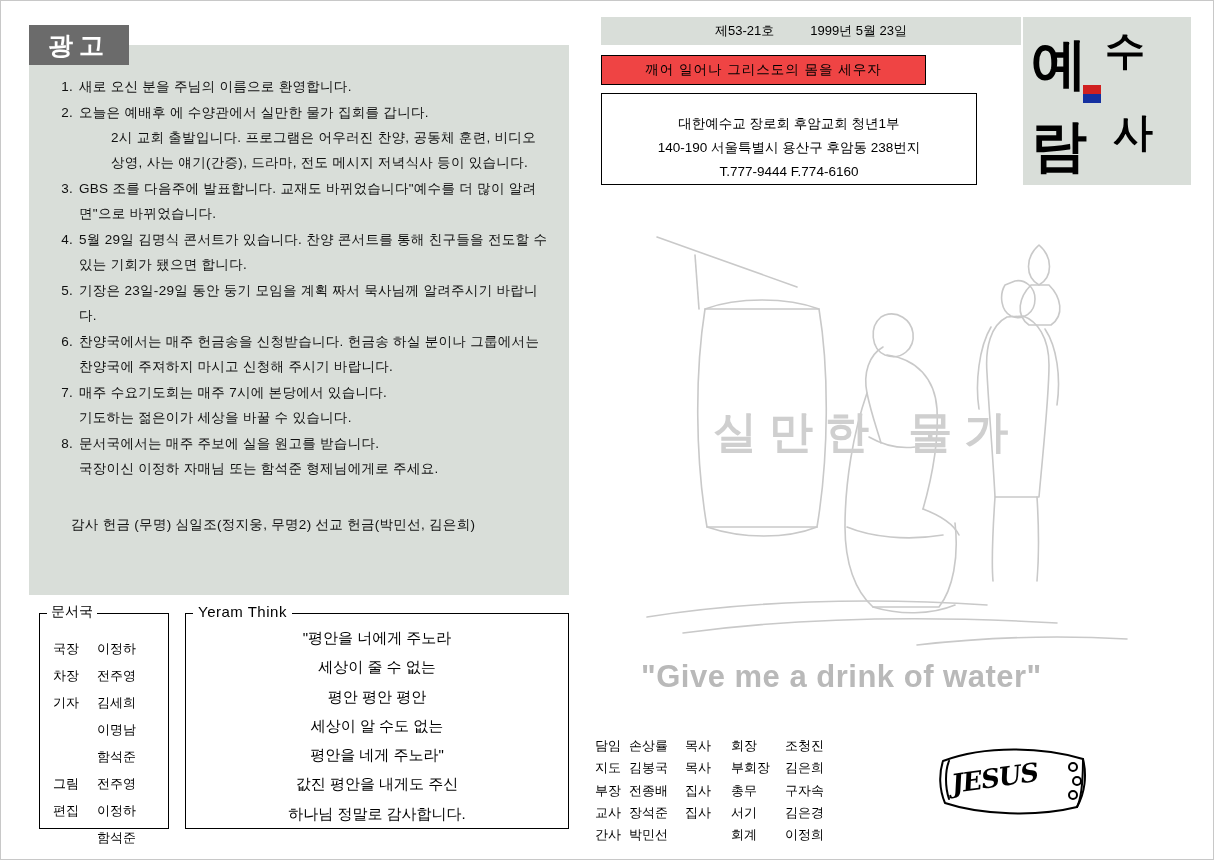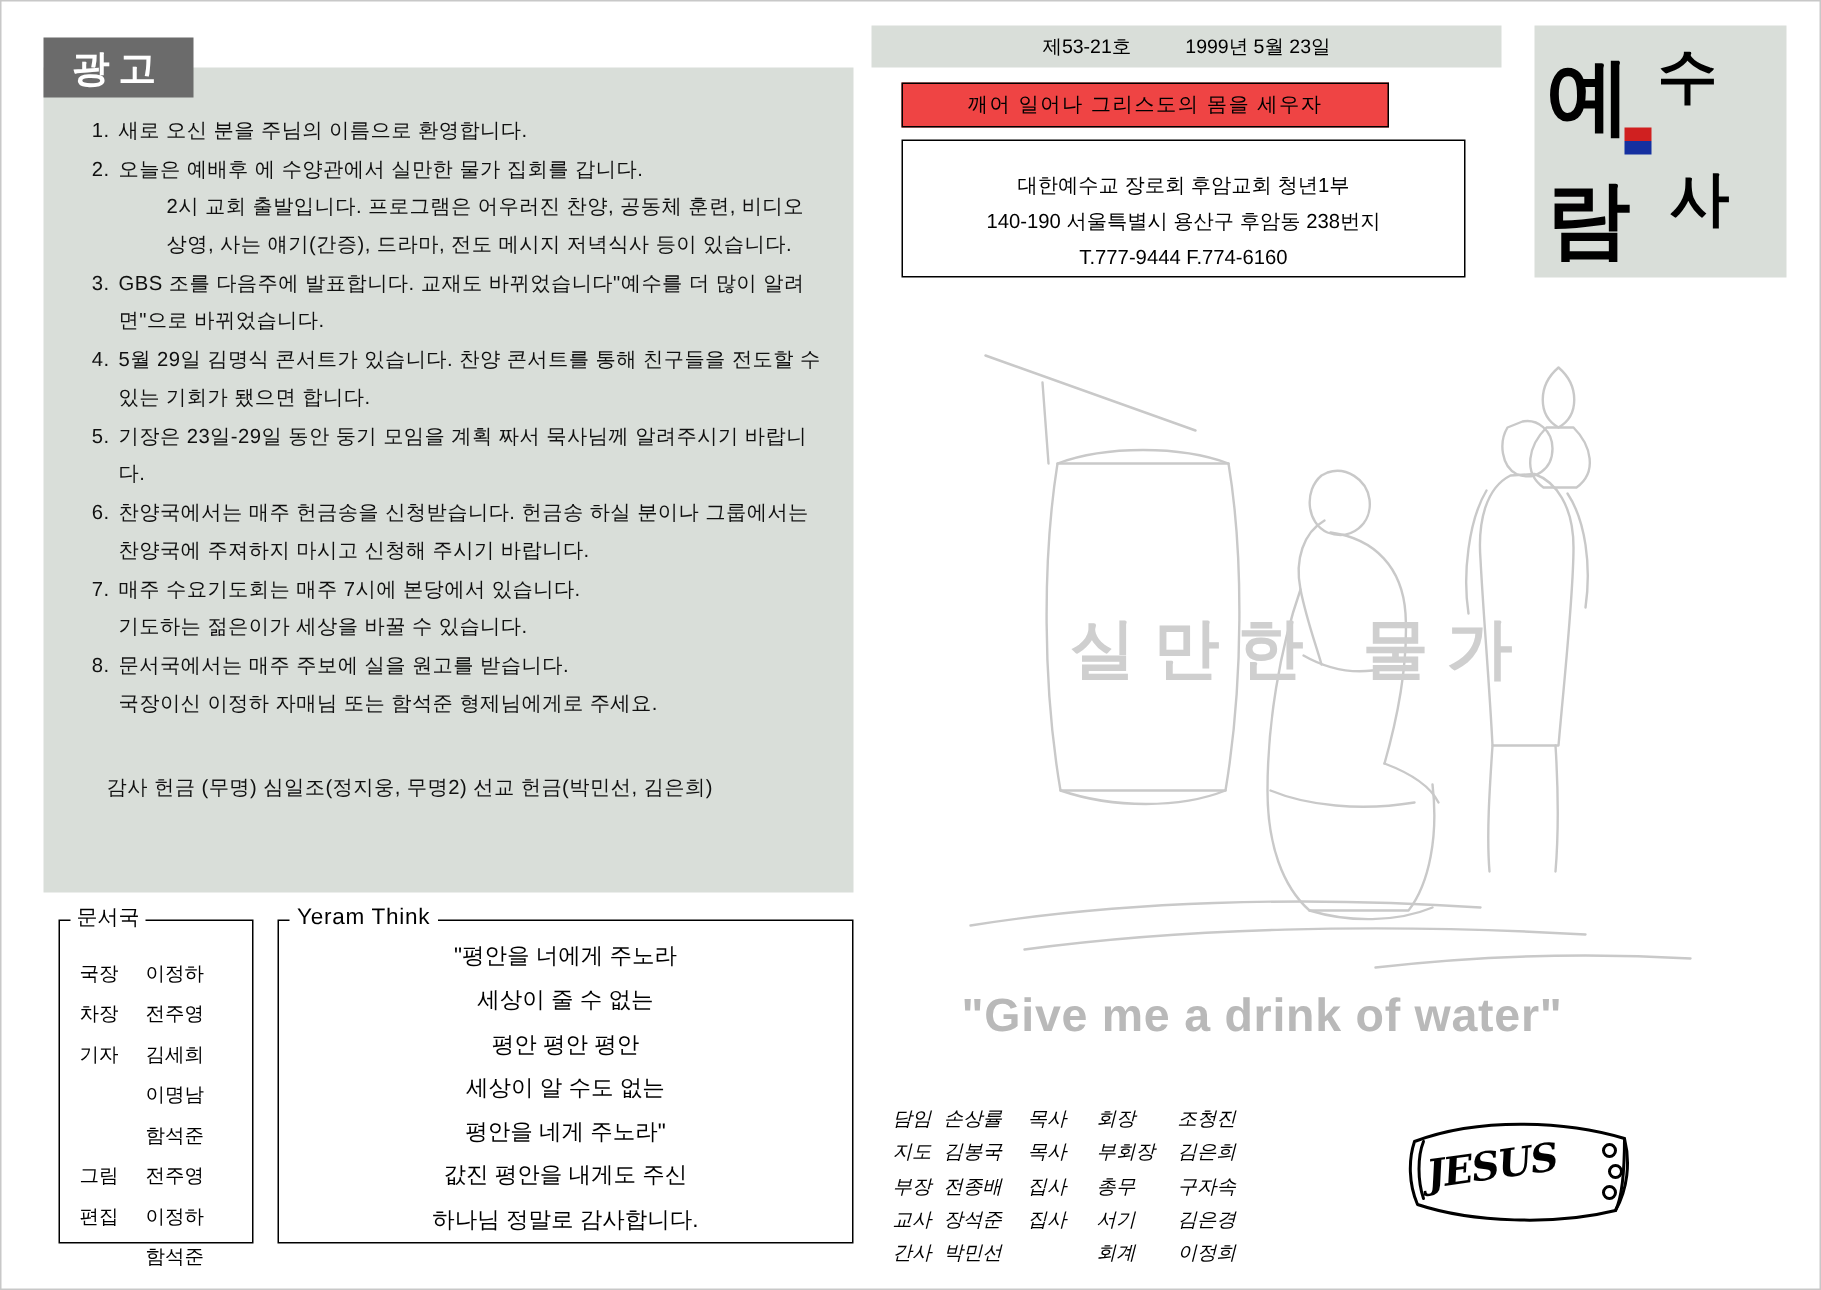--- a/index.html
+++ b/index.html
@@ -149,21 +149,21 @@
     width: 364px;
     text-align: center;
     font-size: 15px;
     color: #000000;
     line-height: 1.95;
   }
 
   
   #issue-bar {
     position: absolute;
-    left: 580px;
+    left: 600px;
     top: 16px;
     width: 420px;
     height: 28px;
     background: #d9ded9;
     font-size: 13px;
     color: #000000;
     display: flex;
     align-items: center;
     justify-content: center;
     gap: 36px;
@@ -265,21 +265,20 @@
     position: absolute;
     left: 594px;
     top: 734px;
     width: 310px;
     font-size: 13px;
     color: #000000;
     line-height: 1.72;
   }
   .leader-row {
     display: flex;
-    font-style: italic;
   }
   .lr-role { width: 34px; flex: 0 0 34px; }
   .lr-name { width: 56px; flex: 0 0 56px; }
   .lr-title { width: 46px; flex: 0 0 46px; }
   .lr-role2 { width: 54px; flex: 0 0 54px; }
   .lr-name2 { flex: 1 1 auto; }
 
   #jesus-logo {
     position: absolute;
     left: 924px;

